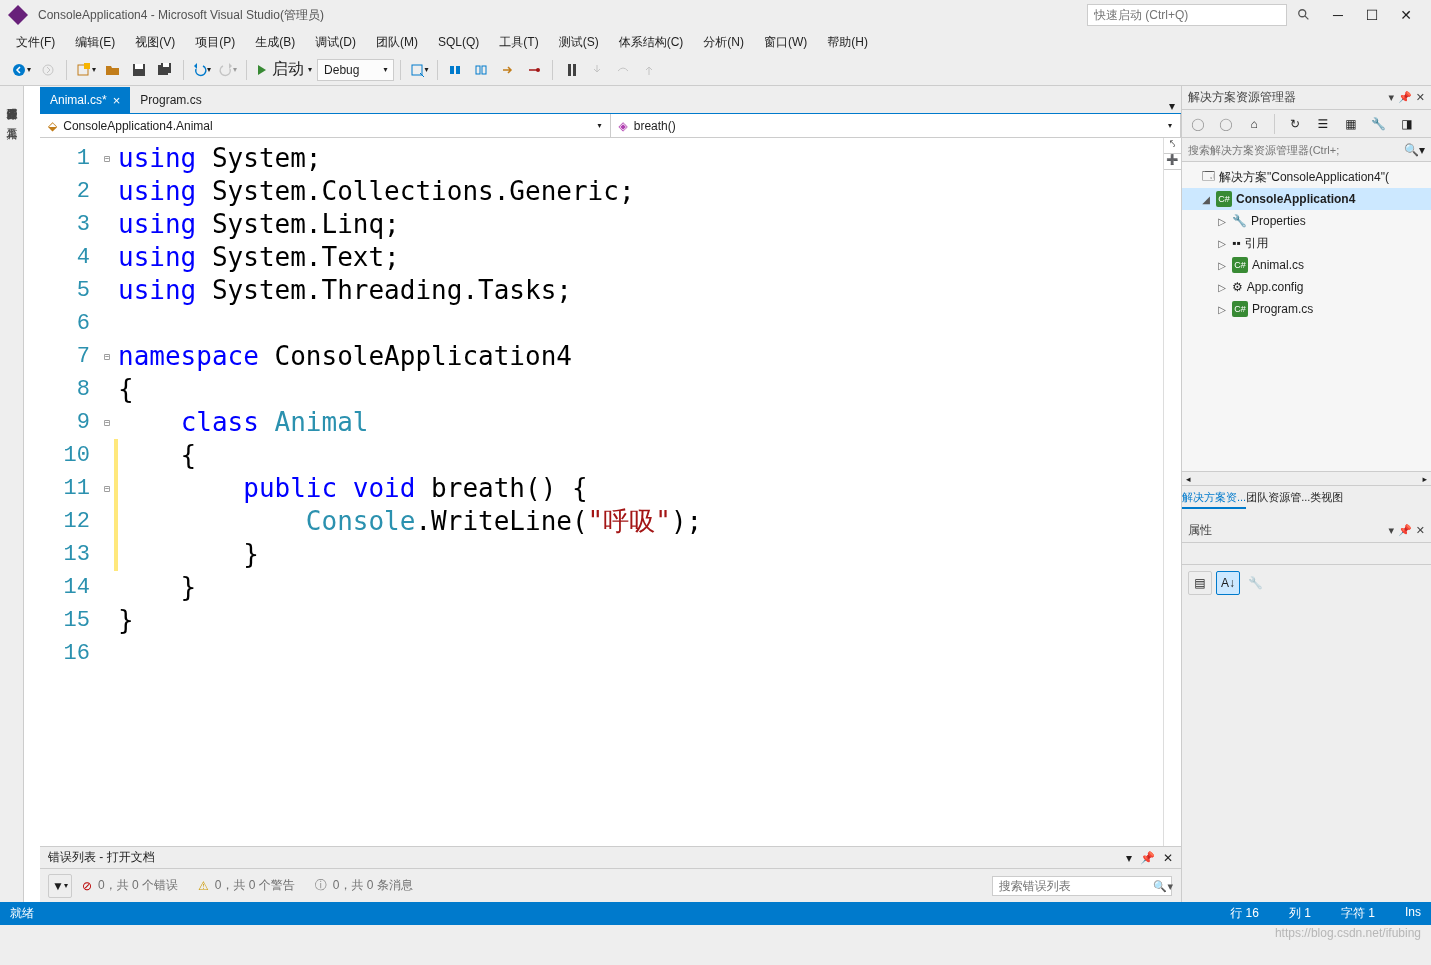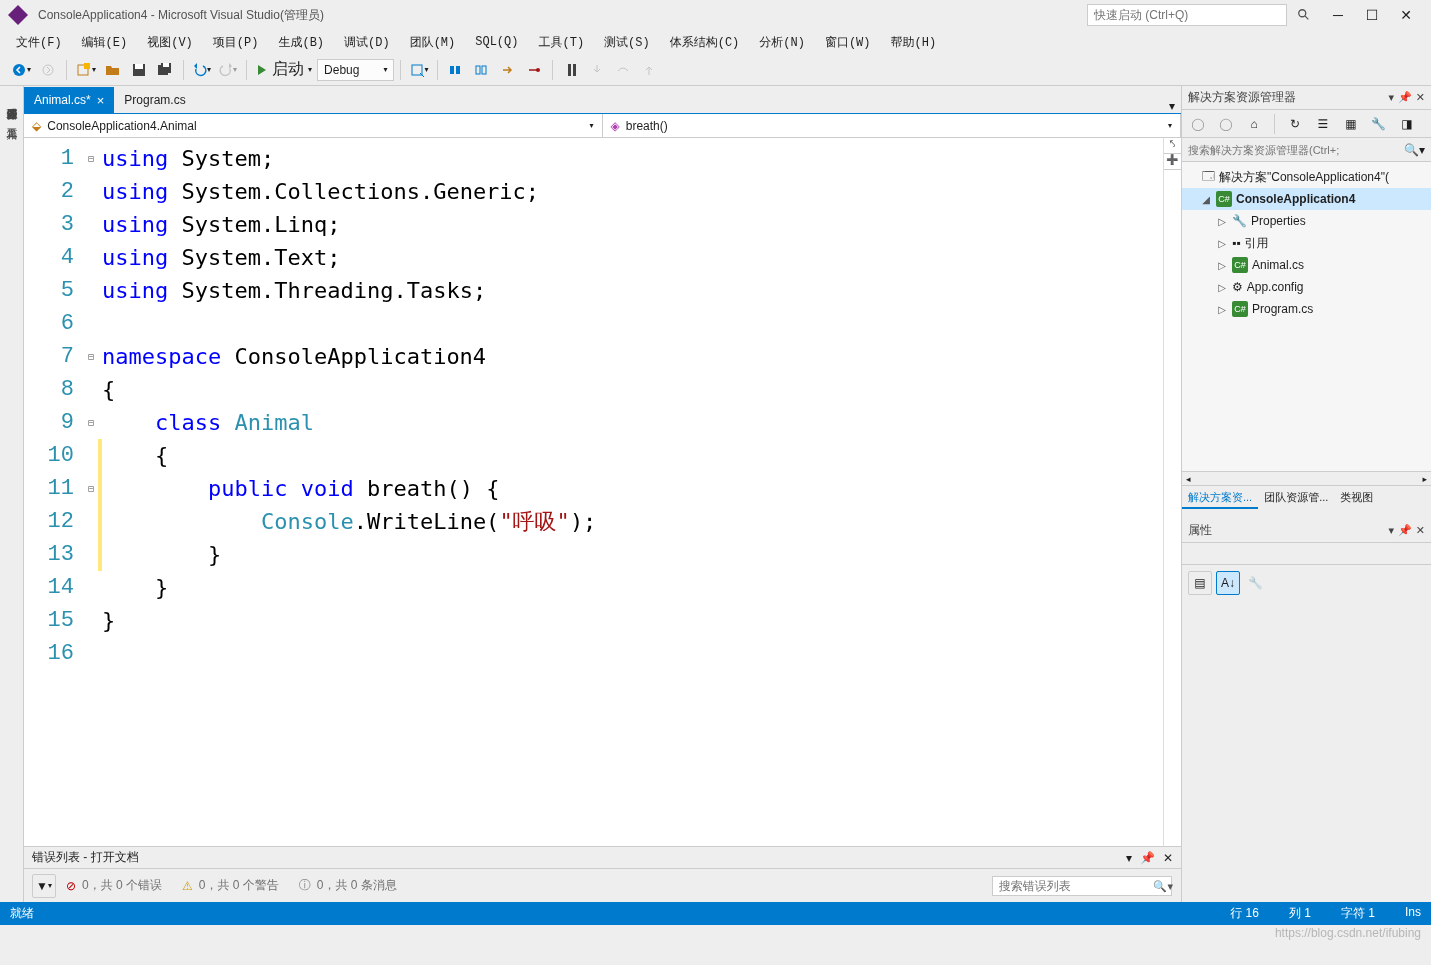--- a/index.html
+++ b/index.html
@@ -4,62 +4,62 @@
 <style>
 * { box-sizing: border-box; margin: 0; padding: 0; }
 body { font-family: "Microsoft YaHei", "Segoe UI", Tahoma, sans-serif; font-size: 12px; background: #eee; color: #1e1e1e; width: 1431px; height: 965px; overflow: hidden; position: relative; }
 .titlebar { height: 30px; background: #eee; display: flex; align-items: center; padding: 0 8px; }
 .vs-logo { width: 20px; height: 20px; background: #68217a; clip-path: polygon(0 50%, 50% 0, 100% 50%, 50% 100%); margin-right: 10px; }
 .title-text { color: #525252; font-size: 12px; }
 .quick-launch { margin-left: auto; display: flex; align-items: center; }
 .quick-launch input { width: 200px; height: 22px; border: 1px solid #ccc; padding: 0 6px; font-size: 12px; color: #717171; }
 .win-btn { width: 34px; height: 26px; display: flex; align-items: center; justify-content: center; color: #1e1e1e; font-size: 14px; cursor: pointer; }
 .menubar { height: 24px; background: #eee; display: flex; align-items: center; padding: 0 8px; gap: 4px; }
-.menu-item { padding: 3px 8px; color: #1e1e1e; cursor: pointer; font-size: 12px; font-family: Liberation Mono, monospace; }
+.menu-item { padding: 3px 8px; color: #1e1e1e; cursor: pointer; font-size: 12px; }
 .toolbar { height: 32px; background: #eee; border-bottom: 1px solid #ccc; display: flex; align-items: center; padding: 0 8px; gap: 2px; }
 .tool-btn { height: 24px; min-width: 24px; display: flex; align-items: center; justify-content: center; cursor: pointer; border-radius: 2px; padding: 0 3px; }
 .tool-sep { width: 1px; height: 20px; background: #ccc; margin: 0 4px; }
 .tool-dropdown { border: 1px solid #ccc; padding: 2px 6px; font-size: 12px; display: flex; align-items: center; gap: 4px; height: 22px; background: #fcfcfc; }
 .main-area { display: flex; height: 816px; }
 .left-sidebar { width: 24px; background: #eee; border-right: 1px solid #ccc; display: flex; flex-direction: column; align-items: center; padding-top: 8px; gap: 8px; }
 .side-tab { writing-mode: vertical-rl; font-size: 11px; padding: 6px 2px; cursor: pointer; color: #444; }
-.editor-area { flex: 1; display: flex; flex-direction: column; background: #fff; }
+.editor-area { flex: 1; display: flex; flex-direction: column; background: #fff; padding-left: 16px; }
 .doc-tabs { height: 28px; background: #eee; border-bottom: 1px solid #007acc; display: flex; align-items: flex-end; }
 .doc-tab { height: 26px; padding: 0 10px; display: flex; align-items: center; gap: 6px; font-size: 12px; cursor: pointer; color: #1e1e1e; background: #eee; }
 .doc-tab.active { background: #007acc; color: #fff; }
 .doc-tab .close { font-size: 13px; }
 .navbar { height: 24px; border-bottom: 1px solid #ccc; display: flex; }
 .nav-item { flex: 1; display: flex; align-items: center; padding: 0 8px; gap: 6px; border-right: 1px solid #ccc; font-size: 12px; }
 .code-area { flex: 1; display: flex; overflow: hidden; position: relative; }
 .gutter { width: 60px; text-align: right; padding-right: 10px; color: #2b91af; font-family: "Consolas", "Courier New", monospace; font-size: 22px; line-height: 33px; padding-top: 4px; user-select: none; }
 .fold-gutter { width: 14px; padding-top: 4px; font-family: monospace; font-size: 10px; line-height: 33px; color: #808080; text-align: center; }
 .fold-gutter span { display: block; height: 33px; }
 .mod-marker { width: 4px; padding-top: 4px; }
 .mod-marker div { height: 33px; }
 .mod-marker .modified { background: #ffe87c; }
-.code-text { flex: 1; font-family: "Consolas", "SimSun", monospace; font-size: 22px; line-height: 33px; padding-top: 4px; white-space: pre; color: #000; }
+.code-text { flex: 1; font-family: "Consolas", "SimSun", monospace; font-size: 26px; line-height: 33px; padding-top: 4px; white-space: pre; color: #000; }
 .kw { color: #0000ff; }
 .type { color: #2b91af; }
 .str { color: #a31515; }
 .zoom-bar { height: 20px; background: #eee; border-top: 1px solid #ccc; display: flex; align-items: center; padding: 0 6px; font-size: 12px; }
 .zoom-bar select { border: 1px solid #ccc; font-size: 11px; }
 .right-panel { width: 250px; background: #eee; border-left: 1px solid #ccc; display: flex; flex-direction: column; }
 .panel-header { height: 24px; background: #eee; display: flex; align-items: center; padding: 0 6px; font-size: 12px; color: #444; border-bottom: 1px solid #ccc; }
 .panel-header .panel-controls { margin-left: auto; display: flex; gap: 4px; font-size: 11px; }
 .solution-toolbar { height: 28px; display: flex; align-items: center; padding: 0 4px; gap: 4px; border-bottom: 1px solid #ccc; }
 .sol-search { height: 24px; border-bottom: 1px solid #ccc; display: flex; align-items: center; padding: 0 6px; }
 .sol-search input { flex: 1; border: none; background: transparent; font-size: 11px; color: #717171; }
 .tree { flex: 1; overflow: auto; padding: 4px 0; font-size: 12px; background: #f6f6f6; }
 .tree-item { display: flex; align-items: center; height: 22px; padding: 0 4px; cursor: pointer; gap: 4px; }
 .tree-item.selected { background: #cce8ff; }
 .tree-item .expand { width: 12px; text-align: center; color: #595959; font-size: 10px; }
 .indent-1 { padding-left: 18px; }
 .indent-2 { padding-left: 34px; }
 .sol-tabs { height: 24px; border-top: 1px solid #ccc; display: flex; font-size: 11px; }
-.sol-tab { padding: 4px 6px; cursor: pointer; white-space: nowrap; overflow: hidden; }
+.sol-tab { padding: 4px 0; cursor: pointer; white-space: nowrap; overflow: hidden; }
 .sol-tab.active { color: #007acc; border-bottom: 2px solid #007acc; }
 .error-list { height: 34px; background: #eee; border-top: 1px solid #ccc; display: flex; align-items: center; padding: 0 8px; font-size: 12px; position: relative; }
 .error-item { display: flex; align-items: center; gap: 6px; padding: 0 10px; color: #717171; }
 .error-search { margin-left: auto; }
 .error-search input { border: 1px solid #ccc; padding: 2px 6px; font-size: 12px; width: 180px; color: #717171; }
 .statusbar { height: 23px; background: #007acc; color: #fff; display: flex; align-items: center; padding: 0 10px; font-size: 12px; }
 .statusbar .status-right { margin-left: auto; display: flex; gap: 30px; }
 .watermark { position: absolute; right: 10px; bottom: 25px; color: rgba(128,128,128,0.5); font-size: 12px; margin-top: 36px; }
 svg { display: block; }
 .icon-cs { width:16px; height:16px; background:#388a34; color:#fff; font-size:9px; display:flex; align-items:center; justify-content:center; border-radius:2px; }

